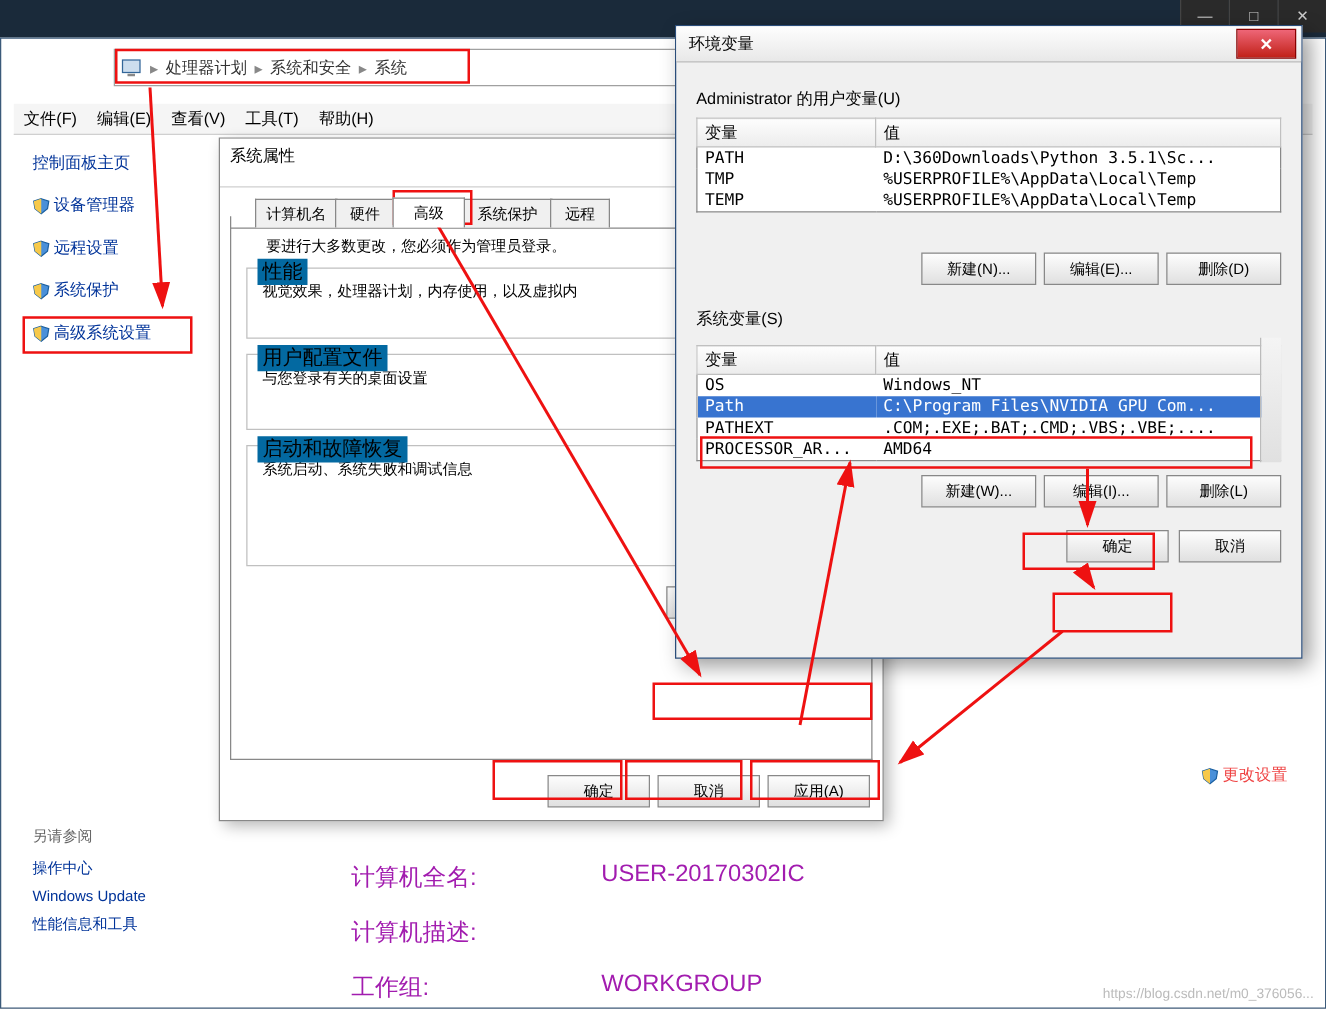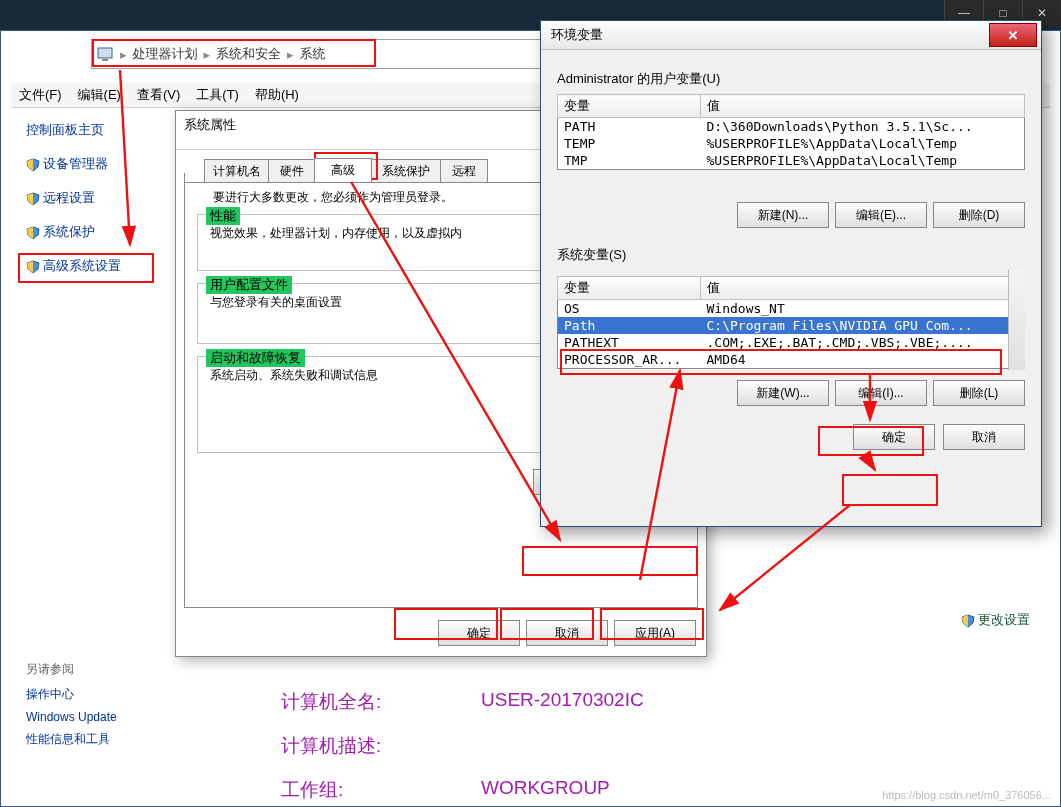--- a/index.html
+++ b/index.html
@@ -11,31 +11,31 @@
   .menu-bar{position:absolute;top:52px;left:10px;right:10px;height:24px;background:#f5f5f5;border-bottom:1px solid #d0d0d0;display:flex;align-items:center}
   .menu-bar span{padding:2px 8px;font-size:13px}
   .side-panel{position:absolute;top:90px;left:25px;width:140px}
   .side-title{color:#003399;font-size:13px;margin-bottom:14px}
   .side-link{display:block;color:#003399;font-size:13px;margin:16px 0;text-decoration:none}
   .side-link.small{font-size:12px;margin:7px 0}
   .shield{display:inline-block;width:14px;height:14px;vertical-align:middle;margin-right:3px}
   .content-area{position:absolute;top:100px;left:280px;right:30px;bottom:10px}
   .info-row{display:flex;font-size:19px;margin:18px 0;color:#a21caf}
   .info-label{width:200px}
-  .change-link{position:absolute;right:30px;top:580px;color:#14532d;font-size:13px}
+  .change-link{position:absolute;right:30px;top:580px;color:#ef4444;font-size:13px}
 
   
   .dlg-props{position:absolute;top:110px;left:175px;width:530px;height:545px;background:#fff;border:1px solid #888;box-shadow:4px 4px 12px rgba(0,0,0,.3)}
   .dlg-title{height:28px;background:#fff;border-bottom:1px solid #d0d0d0;padding:5px 8px;font-size:13px}
   .tab-strip{position:relative;height:24px;margin:8px 8px 0;border-bottom:1px solid #888}
   .tab{position:absolute;top:1px;height:22px;background:#f0f0f0;border:1px solid #888;border-bottom:none;font-size:12px;display:flex;align-items:center;justify-content:center}
   .tab.active{background:#fff;top:0;height:23px;z-index:2}
   .tab-body{position:absolute;top:62px;left:8px;right:8px;bottom:48px;border:1px solid #888;border-top:none;padding:12px;font-size:12px}
   .group{border:1px solid #c0c0c0;margin:12px 0;padding:10px 12px;position:relative}
-  .group-title{position:absolute;top:-8px;left:8px;background:#22c55e;padding:0 4px;font-size:13px}
+  .group-title{position:absolute;top:-8px;left:8px;background:#0369a1;padding:0 4px;font-size:16px}
   .dlg-btns{position:absolute;bottom:10px;right:10px;display:flex;gap:6px}
   .btn{min-width:80px;height:24px;background:linear-gradient(#fdfdfd,#e0e0e0);border:1px solid #888;font-size:12px;display:flex;align-items:center;justify-content:center;cursor:pointer}
   .btn-env{position:absolute;right:0;bottom:10px}
 
   
   .dlg-env{position:absolute;top:20px;left:540px;width:500px;height:505px;background:#f0f0f0;border:1px solid #2a4d7a;box-shadow:6px 6px 16px rgba(0,0,0,.4)}
   .dlg-env .titlebar{height:28px;background:linear-gradient(#fefefe,#e8e8e8);border-bottom:1px solid #bbb;display:flex;align-items:center;justify-content:space-between;padding:0 0 0 10px;font-size:13px}
   .close-btn{width:46px;height:22px;background:linear-gradient(#e67,#c12118);color:#fff;display:flex;align-items:center;justify-content:center;margin:3px 4px;border:1px solid #800;font-family:sans-serif;font-weight:bold}
   .env-body{padding:14px 16px;font-size:12px}
   .env-label{font-family:Liberation Sans, sans-serif;font-size:13px;margin:6px 0}
@@ -191,25 +191,25 @@
             <th style="width:130px">变量</th>
             <th>值</th>
           </tr>
       </tbody>
         <tbody id="user-vars-body">
           <tr>
             <td>PATH</td>
             <td>D:\360Downloads\Python 3.5.1\Sc...</td>
           </tr>
           <tr>
+            <td>TMP</td>
+            <td>%USERPROFILE%\AppData\Local\Temp</td>
+          </tr>
+          <tr>
             <td>TEMP</td>
-            <td>%USERPROFILE%\AppData\Local\Temp</td>
-          </tr>
-          <tr>
-            <td>TMP</td>
             <td>%USERPROFILE%\AppData\Local\Temp</td>
           </tr>
         </tbody>
     </table>
     <div style="height:22px"></div>
     <div class="env-btns">
       <div class="btn" style="min-width:90px">新建(N)...</div>
       <div class="btn" style="min-width:90px">编辑(E)...</div>
       <div class="btn" style="min-width:90px">删除(D)</div>
     </div>

